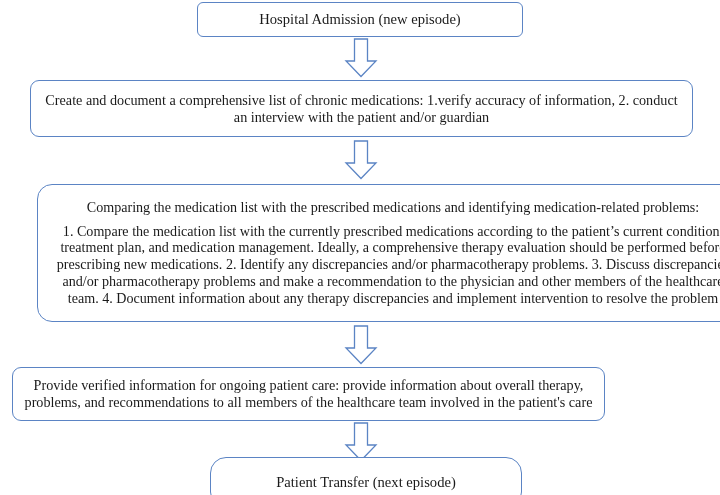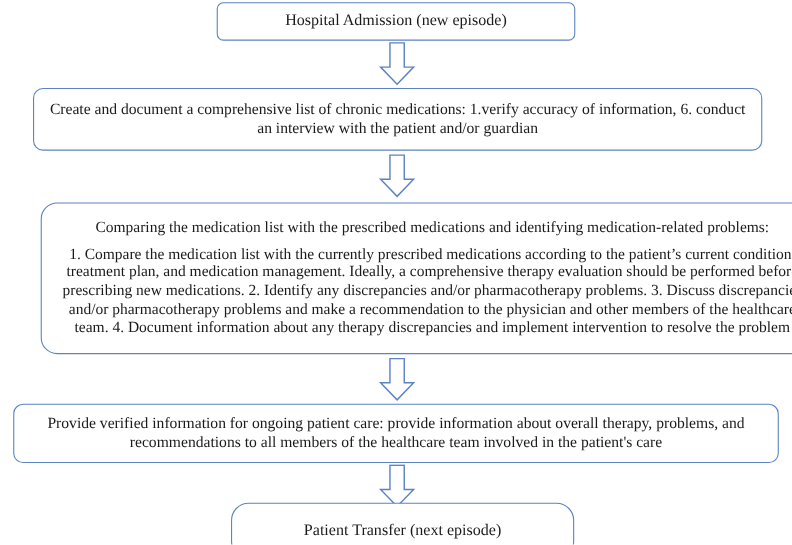--- a/index.html
+++ b/index.html
@@ -68,21 +68,21 @@
   }
   #node-compare .body {
     display: block;
     width: 100%;
     padding: 0 12px;
     box-sizing: border-box;
     line-height: 1.2;
   }
   #node-provide-info {
     left: 12px;   top: 367px;
-    width: 696px; height: 54px;
+    width: 593px; height: 54px;
     border-radius: 9px;
     font-size: 14.2px;
   }
   #node-transfer {
     left: 210px;  top: 457px;
     width: 312px; height: 51px;
     border-radius: 16px;
     font-size: 14.6px;
   }
   
@@ -106,21 +106,21 @@
     <span class="txt">Hospital Admission (new episode)</span>
   </div>
 
   <div class="arrow" id="arrow-1">
     <svg viewBox="0 0 34 40" xmlns="http://www.w3.org/2000/svg">
       <polygon points="10.5,1 23.5,1 23.5,23 32,23 17,38.5 2,23 10.5,23" fill="#ffffff" stroke="#5b84c4" stroke-width="1.3" stroke-linejoin="miter"></polygon>
     </svg>
   </div>
 
   <div class="node" id="node-create-list">
-    <span class="txt">Create and document a comprehensive list of  chronic medications: 1.verify accuracy of information, 6. conduct an interview with the patient and/or guardian</span>
+    <span class="txt">Create and document a comprehensive list of  chronic medications: 1.verify accuracy of information, 2. conduct an interview with the patient and/or guardian</span>
   </div>
 
   <div class="arrow" id="arrow-2">
     <svg viewBox="0 0 34 40" xmlns="http://www.w3.org/2000/svg">
       <polygon points="10.5,1 23.5,1 23.5,23 32,23 17,38.5 2,23 10.5,23" fill="#ffffff" stroke="#5b84c4" stroke-width="1.3" stroke-linejoin="miter"></polygon>
     </svg>
   </div>
 
   <div class="node" id="node-compare">
     <span class="heading">Comparing the medication list with the prescribed medications and identifying medication-related problems:</span>

